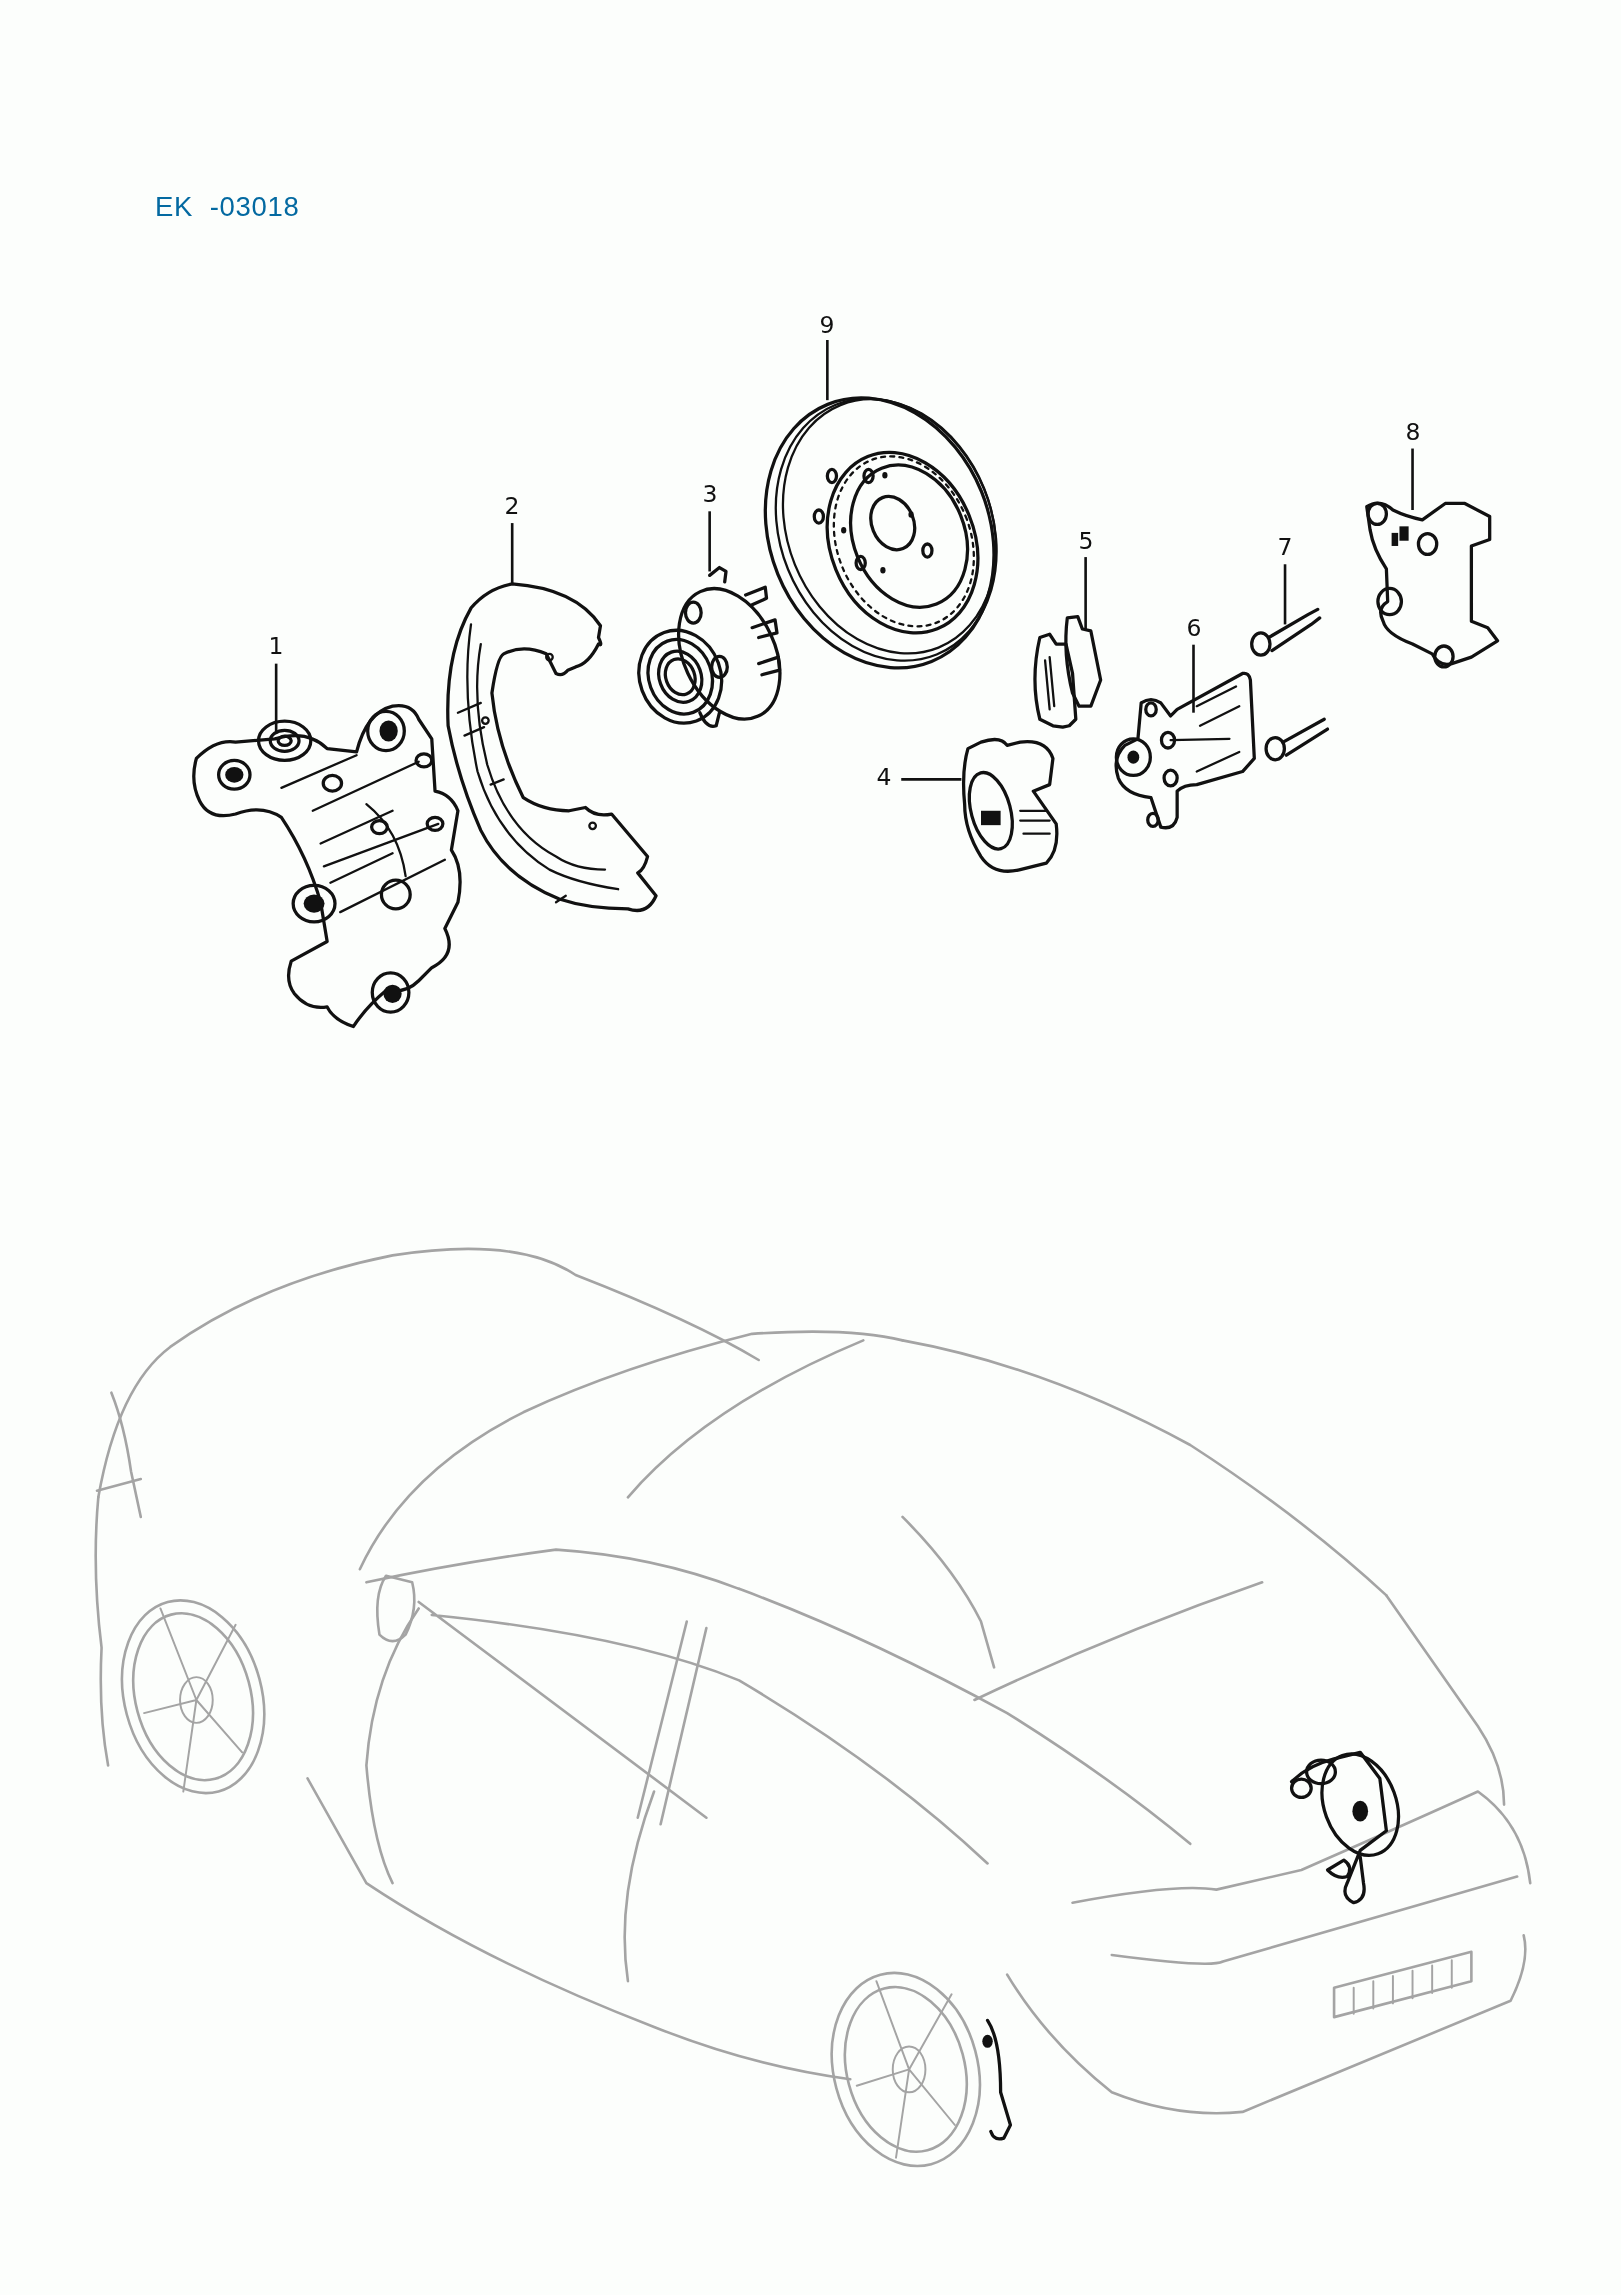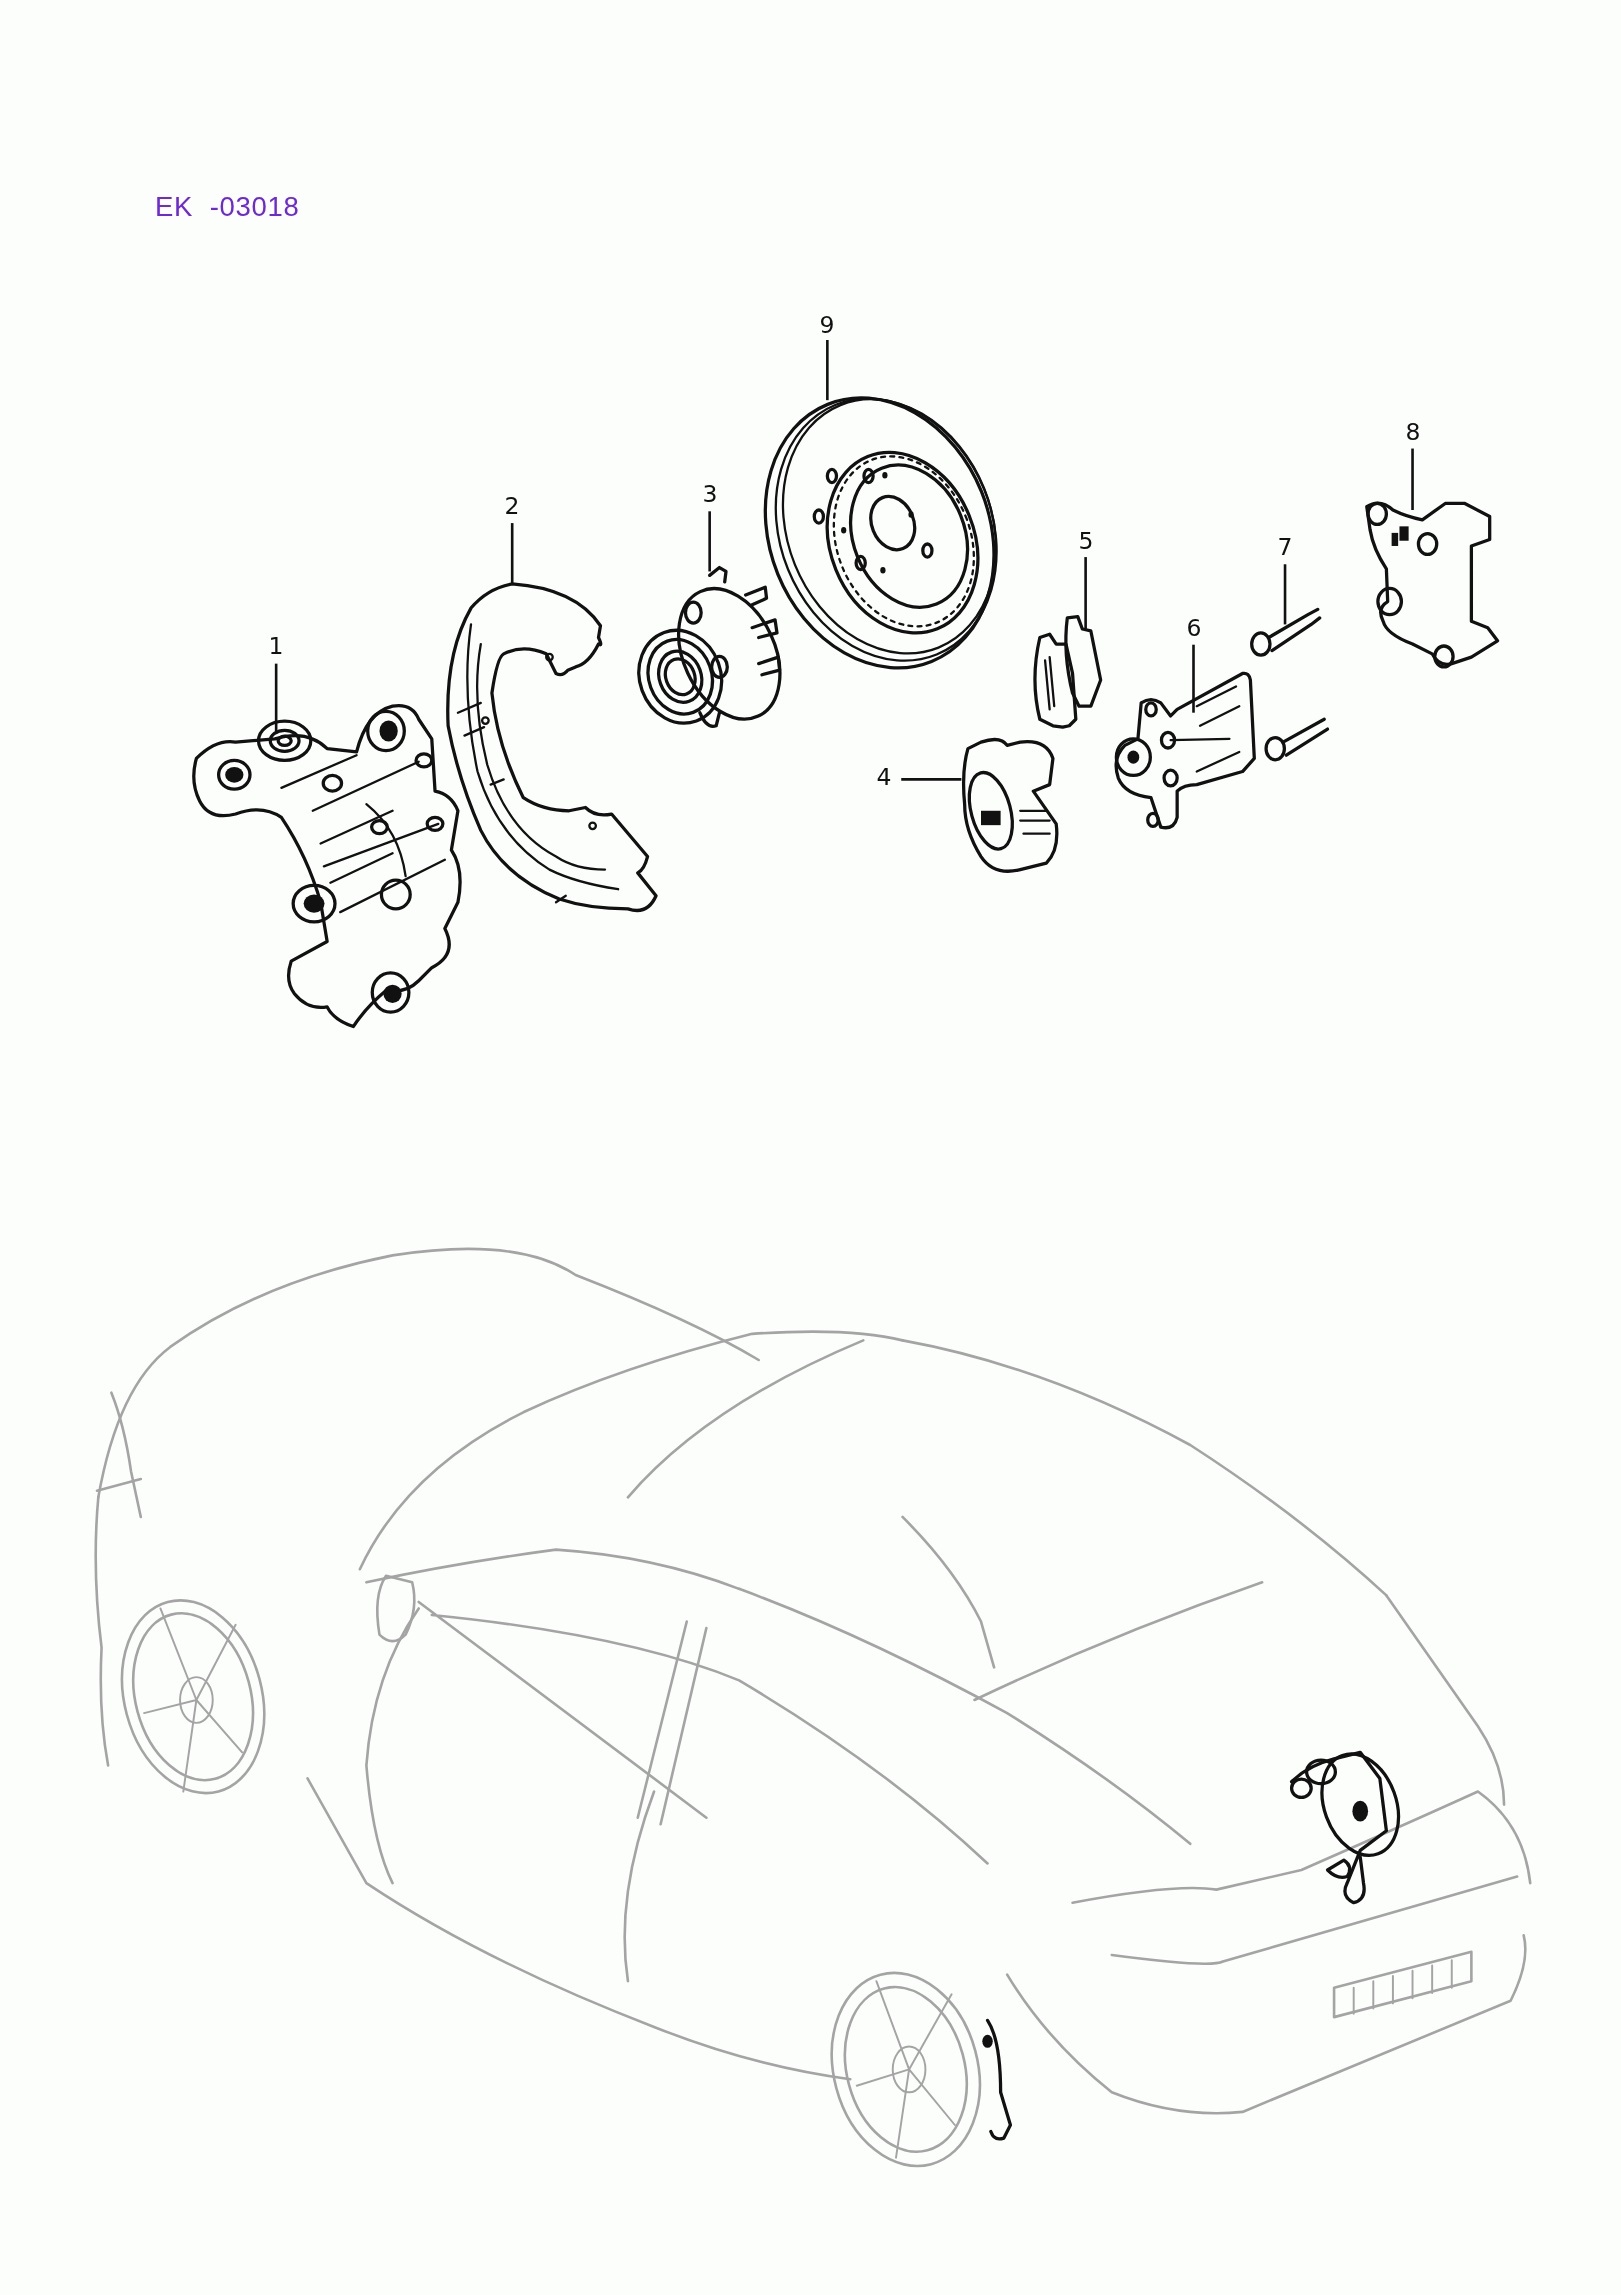--- a/index.html
+++ b/index.html
@@ -5,21 +5,21 @@
   html, body { margin: 0; padding: 0; }
   body {
     width: 1622px; height: 2295px;
     background: #fcfefc;
     position: relative; overflow: hidden;
     font-family: "DejaVu Sans", sans-serif;
   }
   .page-code {
     position: absolute; left: 155px; top: 191px;
     font-family: "Liberation Sans", sans-serif;
-    font-size: 27.5px; color: #6d28d9; letter-spacing: 0.7px;
+    font-size: 27.5px; color: #0369a1; letter-spacing: 0.7px;
     white-space: pre;
   }
   svg.layer { position: absolute; left: 0; top: 0; }
   .callout-label {
     position: absolute;
     font-family: "DejaVu Sans", sans-serif;
     font-size: 23.5px; color: #111;
     transform: translate(-50%, -50%);
     line-height: 1;
   }

